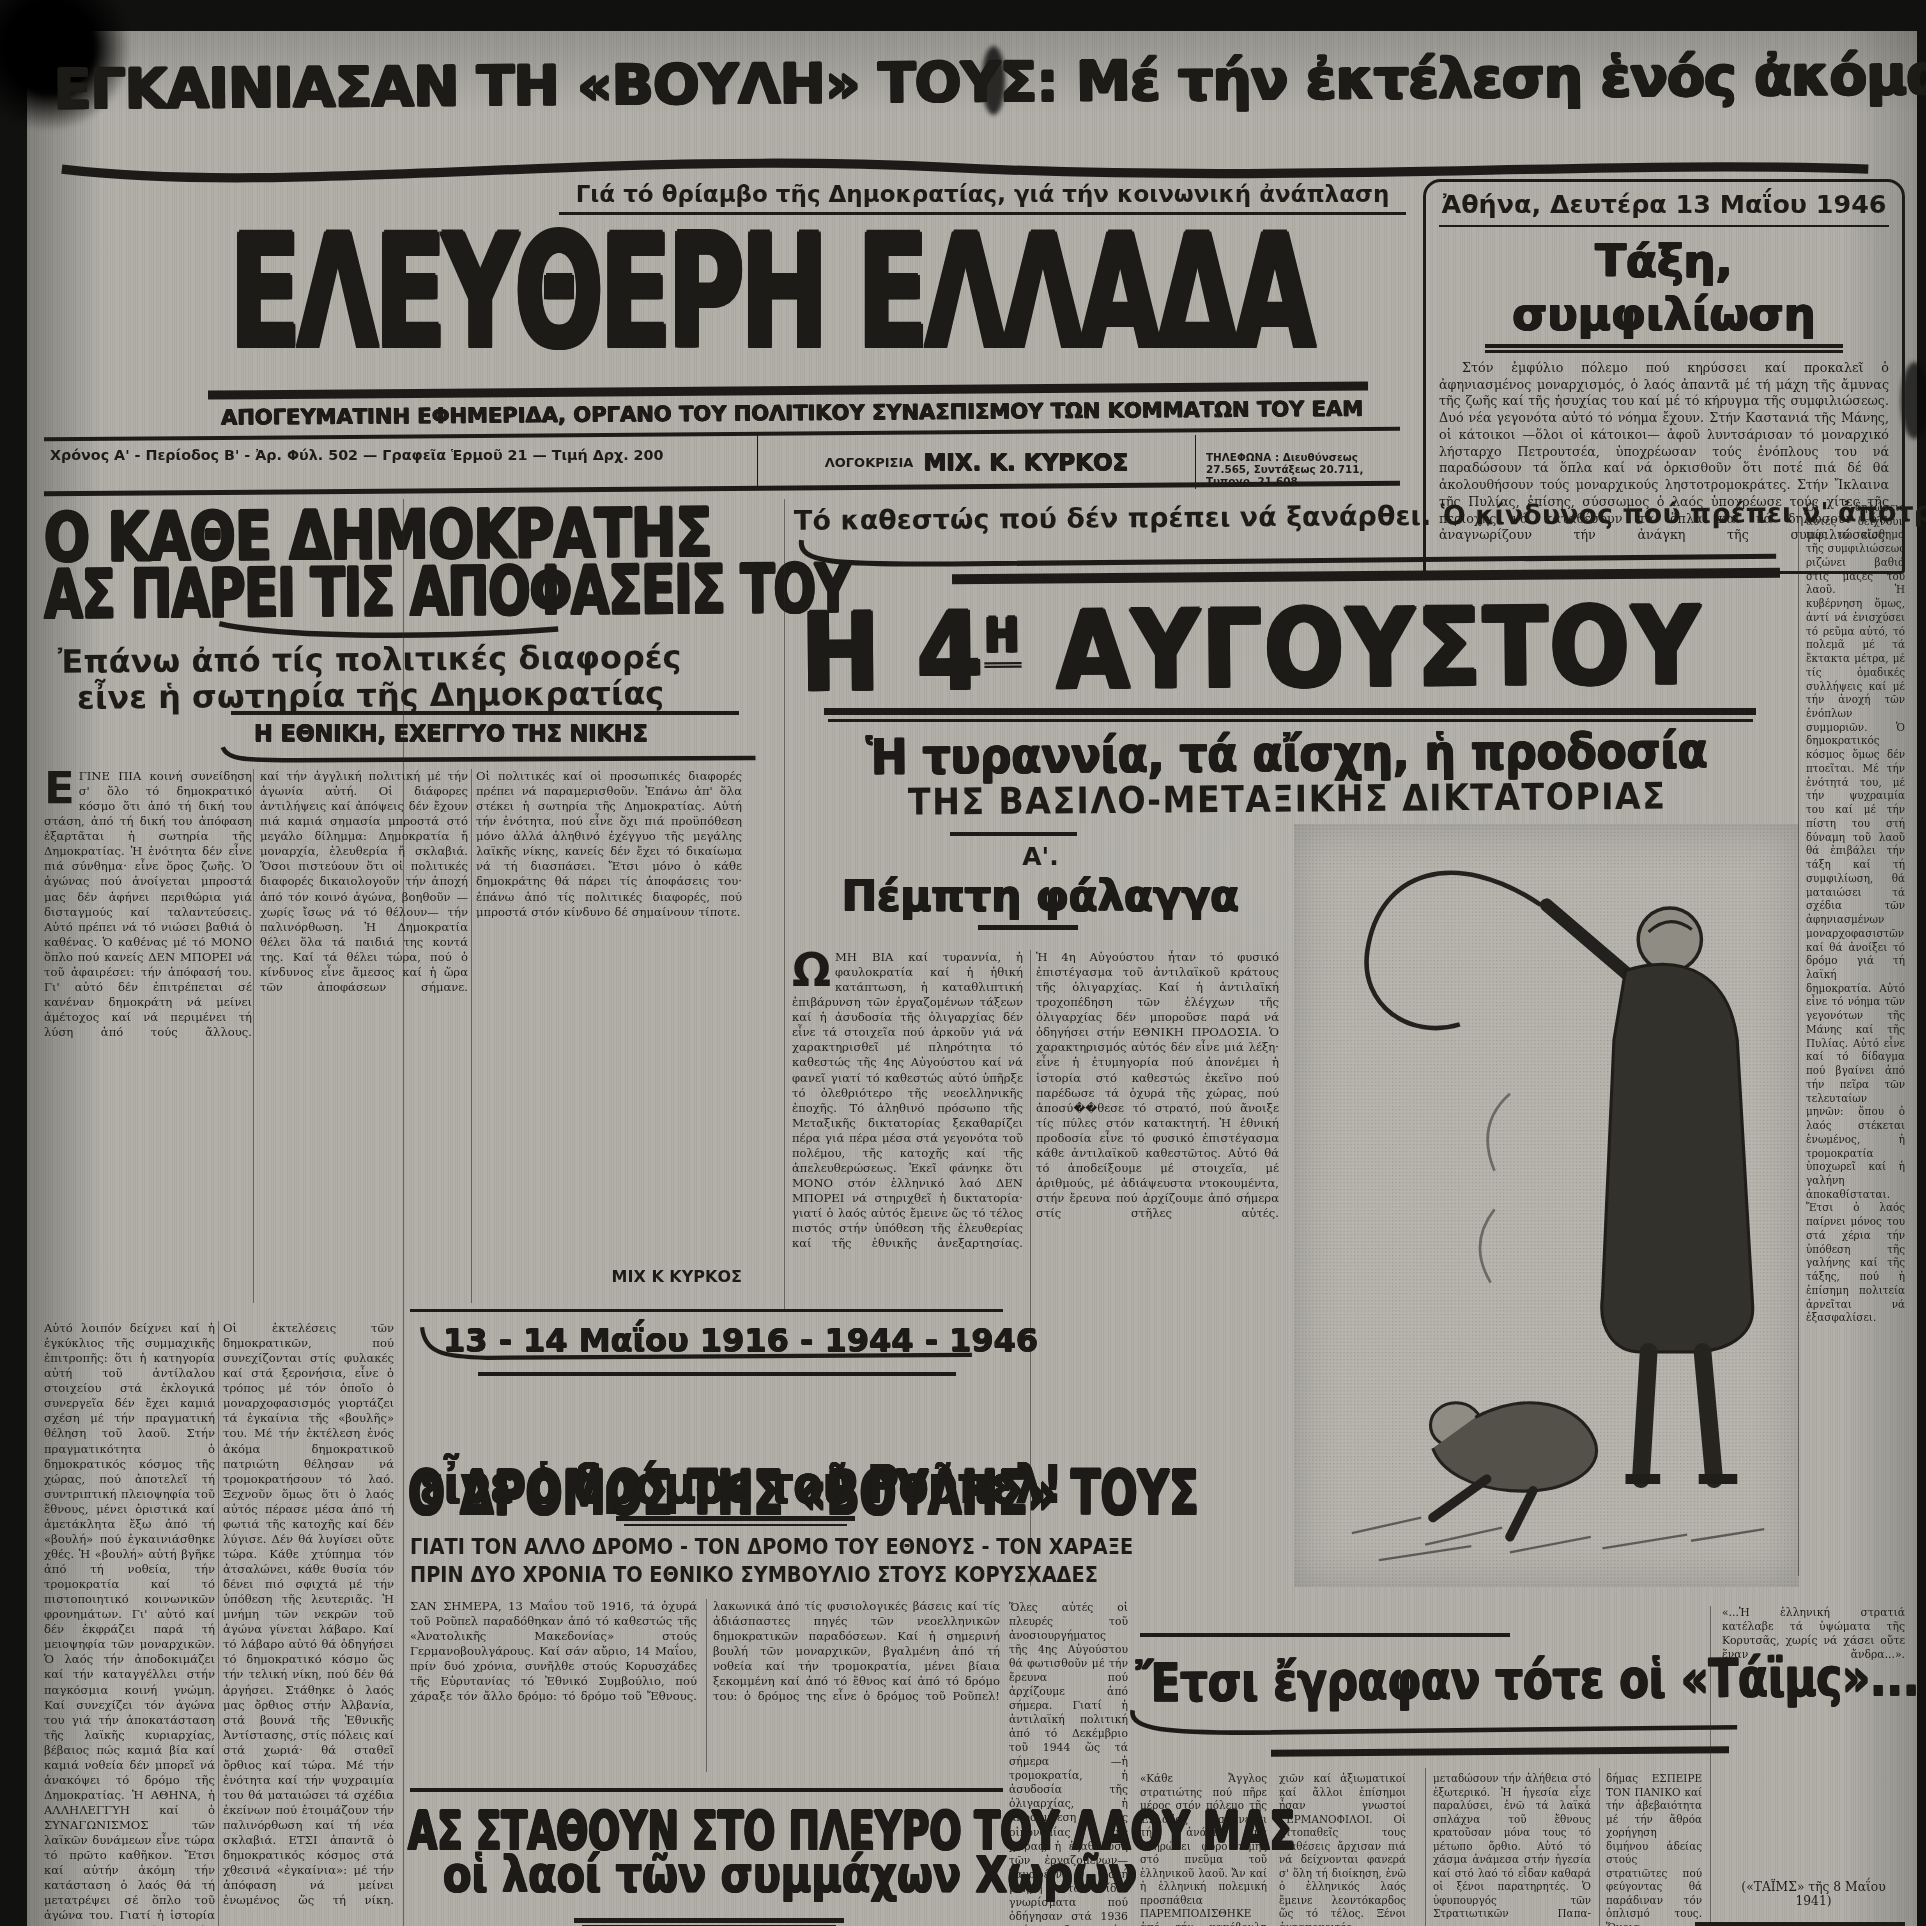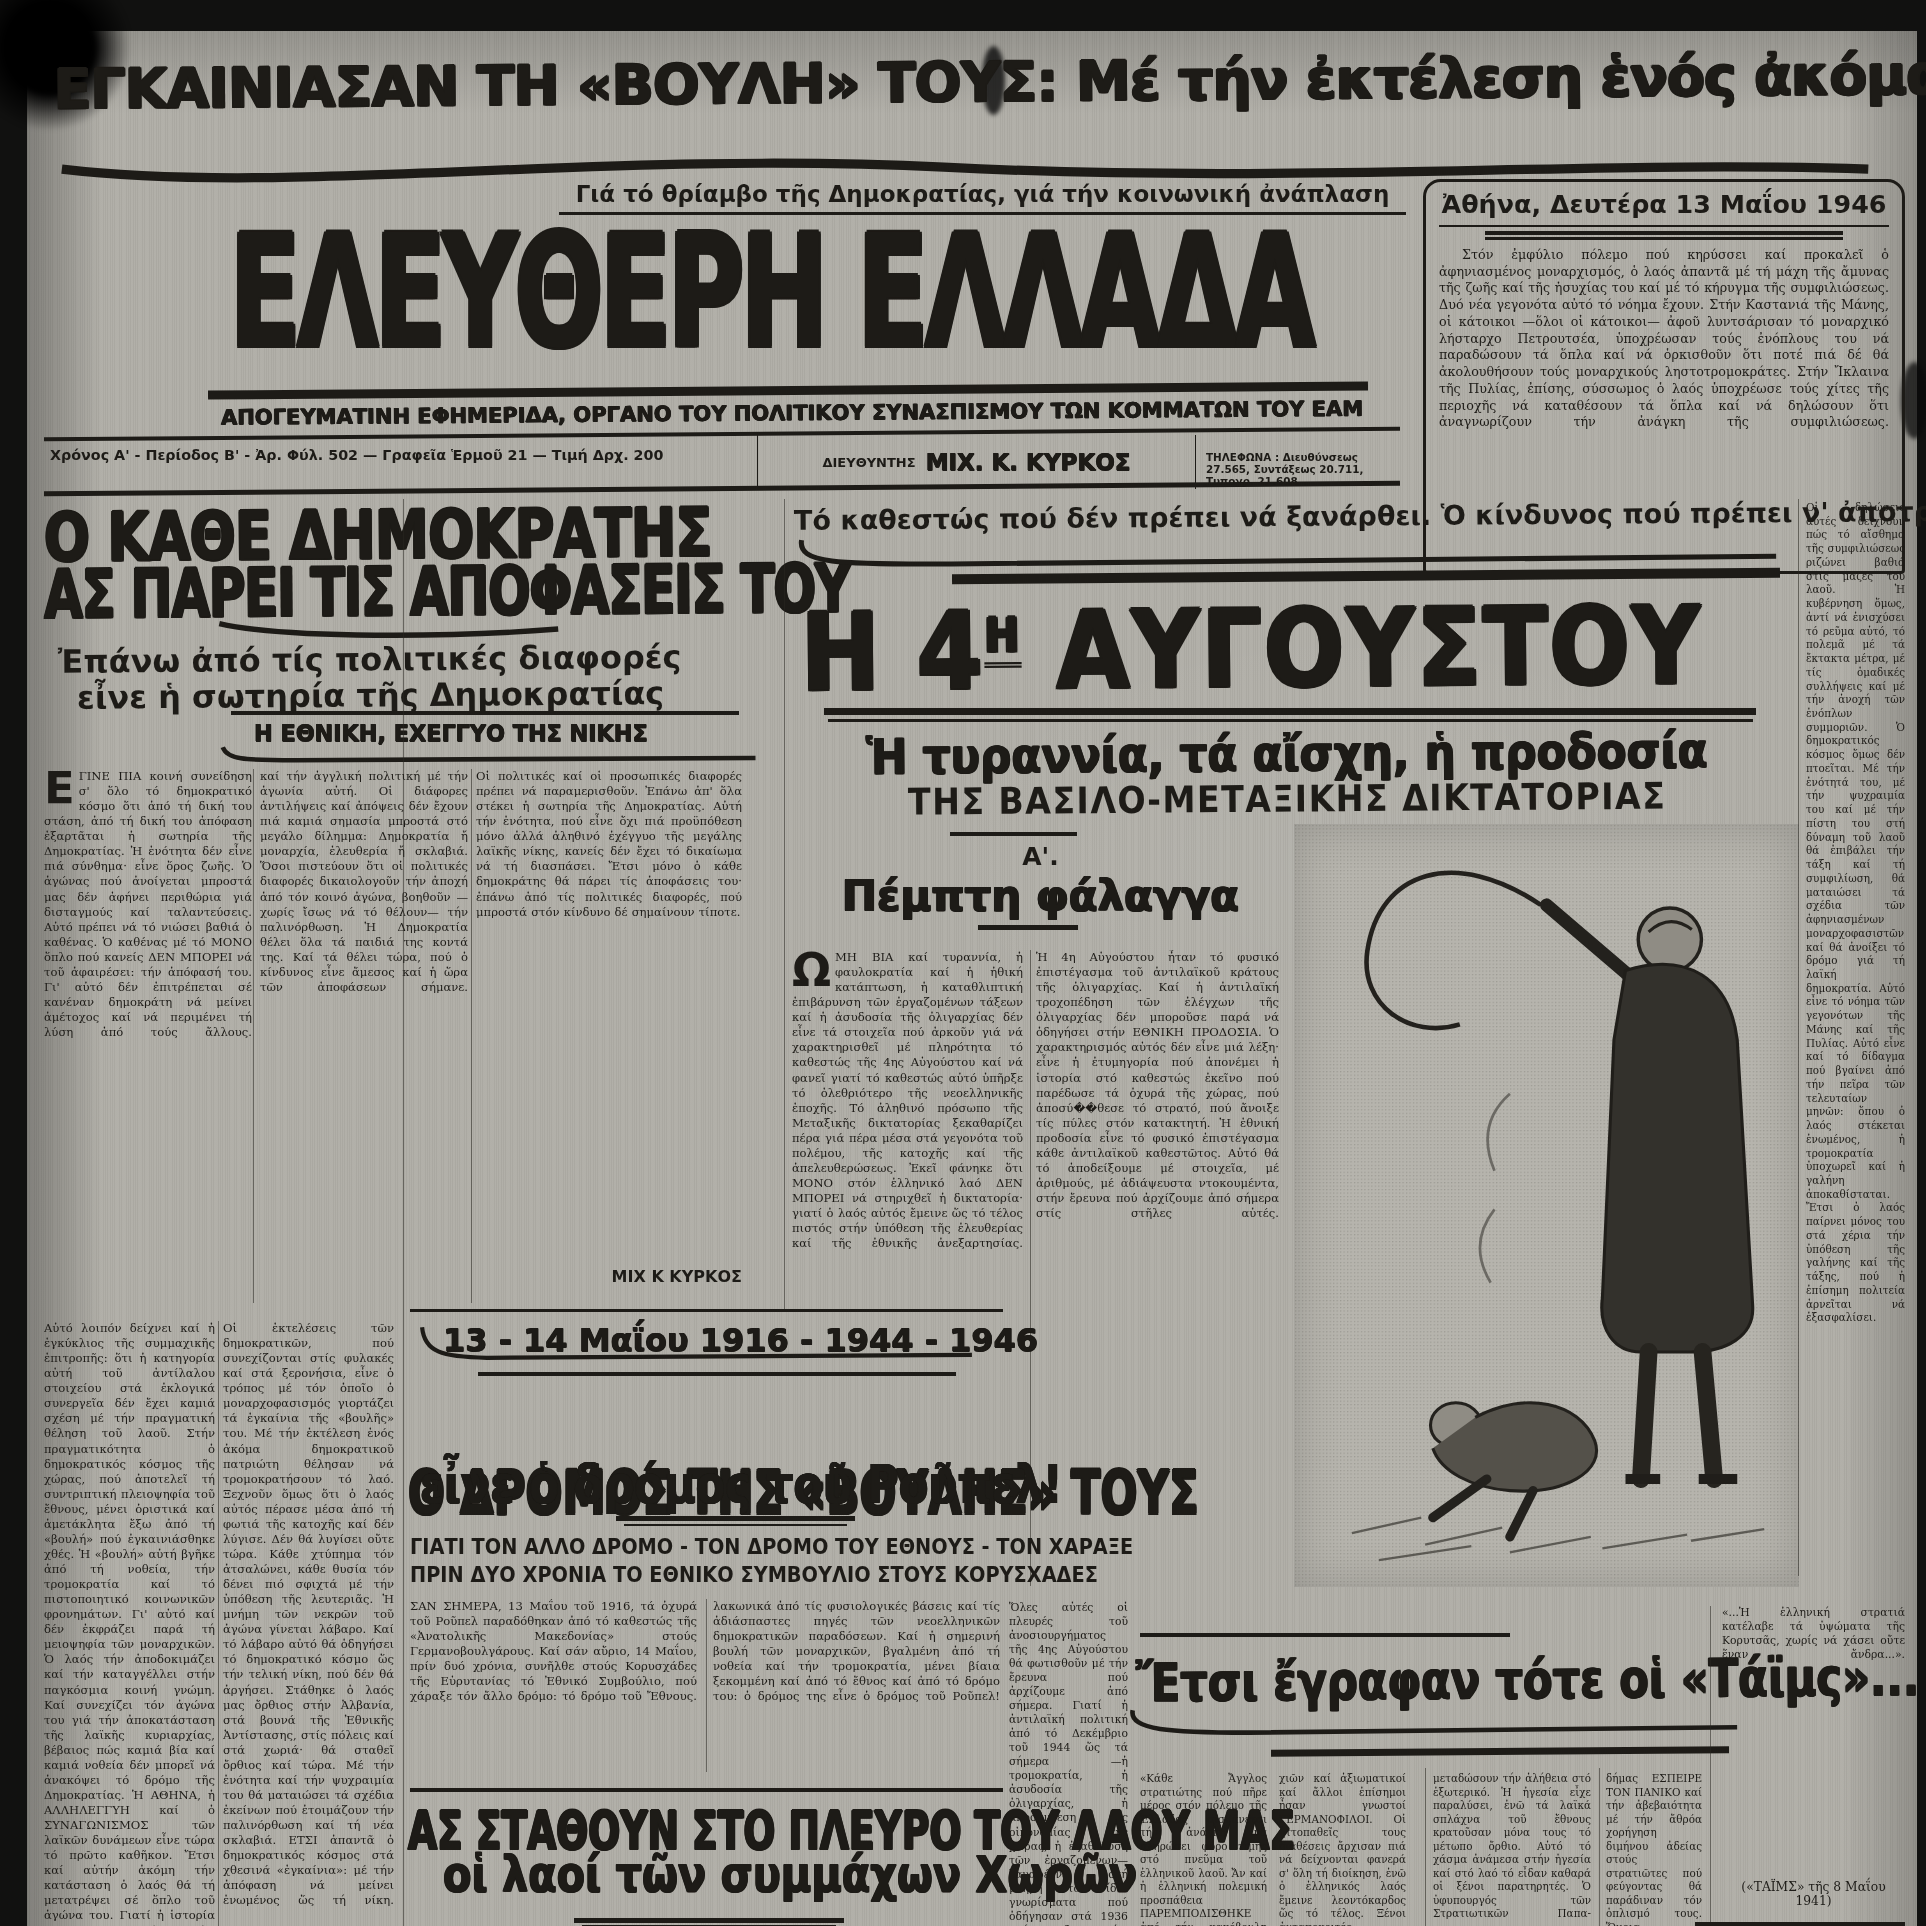--- a/index.html
+++ b/index.html
@@ -48,30 +48,31 @@
 
 <div class="abs ctr" style="left:154px;top:200px;width:1233px;height:193px;">
   <span class="sans fat4" style="display:inline-block;font-size:103px;font-weight:bold;letter-spacing:-3.9px;transform:scale(1.02,1.52);transform-origin:center top;white-space:nowrap;">ΕΛΕΥΘΕΡΗ ΕΛΛΑΔΑ</span>
 </div>
 <div class="abs hr tilt" style="left:208px;top:386px;width:1160px;height:9.2px;"></div>
 <div class="abs sans fat tilt" style="left:216px;top:401px;width:1152px;font-size:21px;font-weight:bold;text-align:center;white-space:nowrap;"><span>ΑΠΟΓΕΥΜΑΤΙΝΗ ΕΦΗΜΕΡΙΔΑ, ΟΡΓΑΝΟ ΤΟΥ ΠΟΛΙΤΙΚΟΥ ΣΥΝΑΣΠΙΣΜΟΥ ΤΩΝ ΚΟΜΜΑΤΩΝ ΤΟΥ ΕΑΜ</span></div>
 
 <div class="abs" style="left:1423px;top:179px;width:482px;height:395px;border:3.1px solid #1d1b17;border-radius:17.7px 17.7px 3.9px 3.9px;box-sizing:border-box;padding:7px 13px;overflow:hidden;">
   <div class="sans ctr" style="font-size:25.4px;font-weight:bold;">Ἀθήνα, Δευτέρα 13 Μαΐου 1946</div>
   <div class="hr" style="height:2.3px;margin:6.2px 0 3.1px;"></div>
+  <div class="sans ctr fat2" style="font-size:45px;font-weight:bold;padding:3.1px 0 3.9px;">Τάξη, συμφιλίωση</div>
   <div class="hr" style="height:4.6px;margin:0 46px 2.3px;"></div>
   <div class="hr" style="height:2.3px;margin:0 46px 7px;"></div>
   <div class="col jt" style="font-size:12.7px;line-height:1.32;text-indent:23px;">Στόν ἐμφύλιο πόλεμο πού κηρύσσει καί προκαλεῖ ὁ ἀφηνιασμένος μοναρχισμός, ὁ λαός ἀπαντᾶ μέ τή μάχη τῆς ἄμυνας τῆς ζωῆς καί τῆς ἡσυχίας του καί μέ τό κήρυγμα τῆς συμφιλιώσεως. Δυό νέα γεγονότα αὐτό τό νόημα ἔχουν. Στήν Καστανιά τῆς Μάνης, οἱ κάτοικοι —ὅλοι οἱ κάτοικοι— ἀφοῦ λυντσάρισαν τό μοναρχικό λήσταρχο Πετρουτσέα, ὑποχρέωσαν τούς ἐνόπλους του νά παραδώσουν τά ὅπλα καί νά ὁρκισθοῦν ὅτι ποτέ πιά δέ θά ἀκολουθήσουν τούς μοναρχικούς ληστοτρομοκράτες. Στήν Ἴκλαινα τῆς Πυλίας, ἐπίσης, σύσσωμος ὁ λαός ὑποχρέωσε τούς χίτες τῆς περιοχῆς νά καταθέσουν τά ὅπλα καί νά δηλώσουν ὅτι ἀναγνωρίζουν τήν ἀνάγκη τῆς συμφιλιώσεως.</div>
 </div>
 
 <div class="abs hr tilt" style="left:44px;top:432px;width:1356px;height:3.9px;"></div>
 <div class="abs hr tilt" style="left:44px;top:486px;width:1356px;height:5.4px;"></div>
 <div class="abs sans" style="left:50px;top:447px;width:701px;font-size:14.3px;font-weight:bold;">Χρόνος Α' - Περίοδος Β' - Ἀρ. Φύλ. 502 — Γραφεῖα Ἑρμοῦ 21 — Τιμή Δρχ. 200</div>
 <div class="abs" style="left:757px;top:435px;width:437px;height:54px;border-left:1.9px solid #1d1b17;border-right:1.9px solid #1d1b17;display:flex;align-items:center;justify-content:center;gap:10px;">
-  <span class="sans" style="font-size:13px;font-weight:bold;">ΔΙΕΥΘΥΝΤΗΣ</span>
+  <span class="sans" style="font-size:13px;font-weight:bold;">ΛΟΓΟΚΡΙΣΙΑ</span>
   <span class="sans fat" style="font-size:23px;font-weight:bold;">ΜΙΧ. Κ. ΚΥΡΚΟΣ</span>
 </div>
 <div class="abs sans" style="left:1206px;top:451px;width:193px;font-size:10.4px;font-weight:bold;">ΤΗΛΕΦΩΝΑ : Διευθύνσεως 27.565, Συντάξεως 20.711, Τυπογρ. 21.608</div>
 
 <div class="abs sans fat3 tilt" style="left:44px;top:501px;width:732px;font-size:57px;font-weight:bold;letter-spacing:-0.8px;white-space:nowrap;"><span style="display:inline-block;transform:scale(.95,1.18);transform-origin:left;">Ο ΚΑΘΕ ΔΗΜΟΚΡΑΤΗΣ</span></div>
 <div class="abs sans fat3 tilt" style="left:44px;top:558px;width:732px;font-size:57px;font-weight:bold;letter-spacing:-1.5px;white-space:nowrap;"><span style="display:inline-block;transform:scale(.88,1.18);transform-origin:left;">ΑΣ ΠΑΡΕΙ ΤΙΣ ΑΠΟΦΑΣΕΙΣ ΤΟΥ</span></div>
 <svg class="abs" style="left:216px;top:619px;" width="347" height="23" viewBox="0 0 900 60">
   <path d="M6,12 C180,52 620,48 890,26" stroke="#1d1b17" stroke-width="14" fill="none"></path>
 </svg>
 <div class="abs sans tilt" style="left:58px;top:640px;width:717px;font-size:32px;font-weight:bold;white-space:nowrap;">Ἐπάνω ἀπό τίς πολιτικές διαφορές</div>

